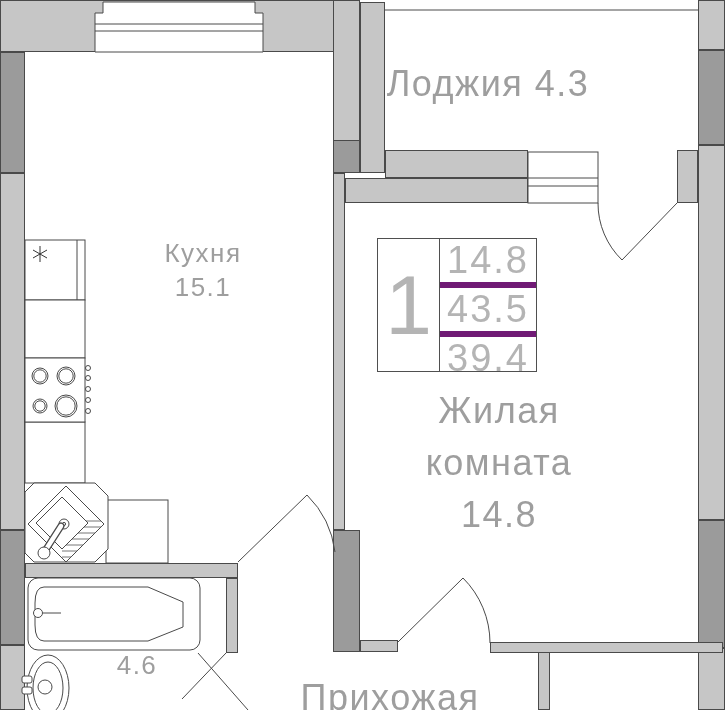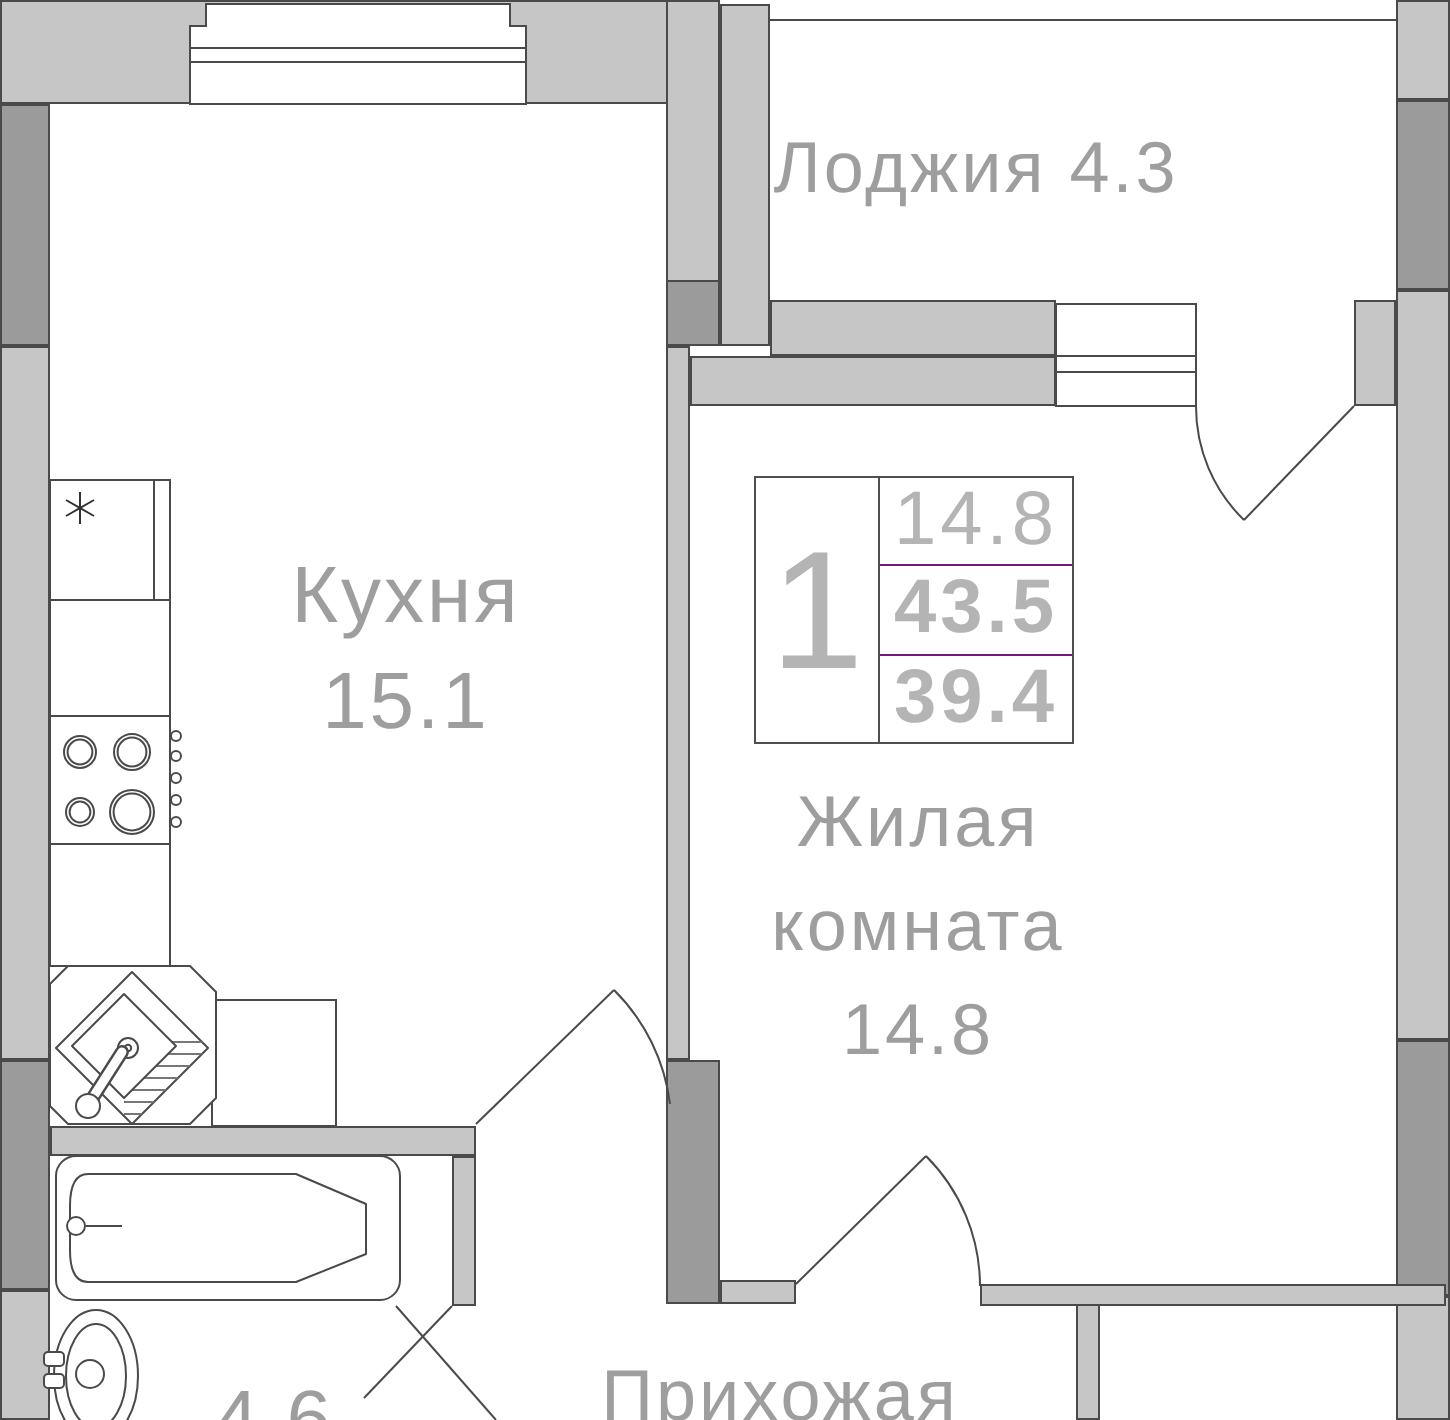--- a/index.html
+++ b/index.html
@@ -4,30 +4,30 @@
 <style>
   html,body{margin:0;padding:0;background:#fff;}
   #plan{position:relative;width:725px;height:710px;background:#ffffff;overflow:hidden;
         font-family:"Liberation Sans",sans-serif;}
   .wall{position:absolute;background:#c6c6c6;border:1px solid #4a4a4a;box-sizing:border-box;}
   .wall.dark{background:#9b9b9b;}
   svg.overlay{position:absolute;left:0;top:0;pointer-events:none;}
   .label{position:absolute;color:#9e9e9e;text-align:center;transform:translateX(-50%);
          letter-spacing:1.5px;line-height:1.32;}
   .label .ln{white-space:nowrap;}
-  .f35{font-size:40px;margin-top:36px;} .f36{font-size:36px;}
-  .living-lines{line-height:1.45;}
+  .f35{font-size:26px;} .f36{font-size:36px;}
+  .living-lines{line-height:1.45;margin-left:40px;}
   #stamp{position:absolute;left:377px;top:238px;width:160px;height:134px;display:flex;
          background:#fff;border:1px solid #4f4f4f;box-sizing:border-box;color:#b4b4b4;}
   #stamp .cell-rooms{width:62px;border-right:1px solid #4f4f4f;box-sizing:border-box;
          display:flex;align-items:center;justify-content:center;font-size:84px;font-weight:400;}
   #stamp .col{flex:1;display:flex;flex-direction:column;}
   #stamp .col .row{flex:1;display:flex;align-items:center;justify-content:center;
          font-size:38px;letter-spacing:2px;}
-  #stamp .col .row + .row{border-top:1px solid #701a75;font-weight:bold;}
+  #stamp .col .row + .row{border-top:6px solid #701a75;}
 </style>
 </head>
 <body>
 
 <div id="plan">
 
   <div class="wall" style="left:0;top:0;width:345px;height:52px;"></div>
   <div class="wall" style="left:333px;top:0;width:27px;height:173px;"></div>
   <div class="wall dark" style="left:333px;top:140px;width:27px;height:33px;"></div>
   <div class="wall" style="left:360px;top:2px;width:25px;height:171px;"></div>

